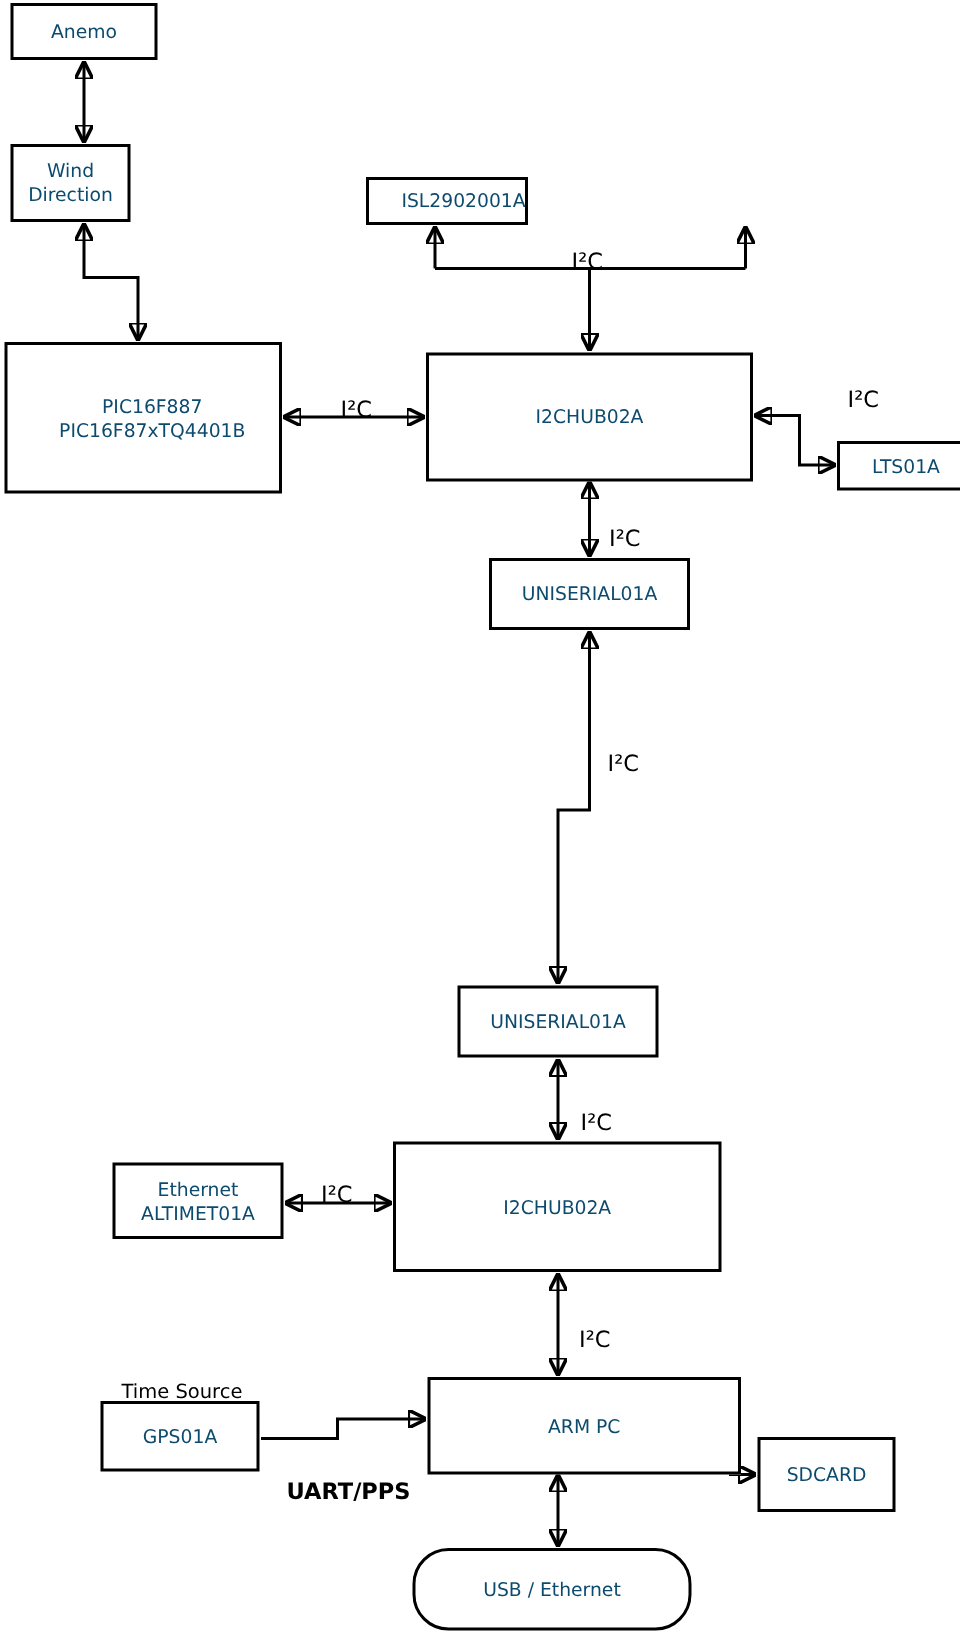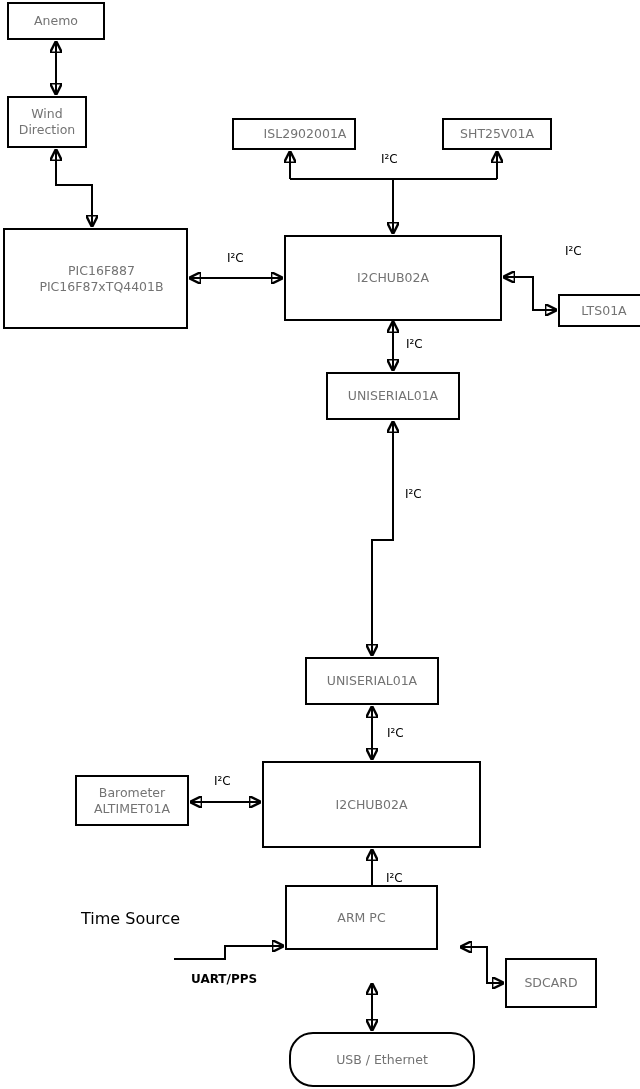--- a/index.html
+++ b/index.html
@@ -18,39 +18,41 @@
   .node {
     position: absolute;
     box-sizing: border-box;
     border: 2px solid #000000;
     background: #ffffff;
     display: flex;
     align-items: center;
     justify-content: center;
     text-align: center;
     font-size: 12.5px;
-    color: #737373;
+    color: #0c4a6e;
     line-height: 1.25;
     z-index: 2;
     white-space: pre-line;
   }
   .edge-label {
     position: absolute;
-    font-size: 12px;
+    font-size: 15px;
     color: #000000;
     z-index: 3;
     background: transparent;
     white-space: nowrap;
+    margin-top: 13px;
   }
   .free-label {
     position: absolute;
-    font-size: 16px;
+    font-size: 13px;
     color: #000000;
     z-index: 3;
     white-space: nowrap;
+    margin-top: 12px;
   }
   svg.wires {
     position: absolute;
     left: 0;
     top: 0;
     width: 640px;
     height: 1089px;
     z-index: 1;
     overflow: visible;
   }
@@ -103,43 +105,43 @@
   </svg>
 
   <div class="node" style="left:7px; top:2px; width:98px; height:38px;">Anemo</div>
 
   <div class="node" style="left:7px; top:96px; width:80px; height:52px;">Wind
 Direction</div>
 
   <div class="node" style="left:3px; top:228px; width:185px; height:101px;padding-left:12px;">PIC16F887
 PIC16F87xTQ4401B</div>
 
-  <div class="node" style="left:232px; top:118px; width:124px; height:32px;padding-left:22px;">ISL2902001A</div>
+  <div class="node" style="left:244px; top:118px; width:108px; height:32px;padding-left:22px;">ISL2902001A</div>
 
-  <div class="node" style="left:442px; top:118px; width:110px; height:32px;">SHT25V01A</div>
 
   <div class="node" style="left:284px; top:235px; width:218px; height:86px;">I2CHUB02A</div>
 
   <div class="node" style="left:558px; top:294px; width:92px; height:33px;">LTS01A</div>
 
   <div class="node" style="left:326px; top:372px; width:134px; height:48px;">UNISERIAL01A</div>
 
   <div class="node" style="left:305px; top:657px; width:134px; height:48px;">UNISERIAL01A</div>
 
   <div class="node" style="left:262px; top:761px; width:219px; height:87px;">I2CHUB02A</div>
 
-  <div class="node" style="left:75px; top:775px; width:114px; height:51px;">Barometer
+  <div class="node" style="left:75px; top:775px; width:114px; height:51px;">Ethernet
 ALTIMET01A</div>
 
+  <div class="node" style="left:67px; top:934px; width:106px; height:47px;">GPS01A</div>
 
-  <div class="node" style="left:285px; top:885px; width:153px; height:65px;">ARM PC</div>
+  <div class="node" style="left:285px; top:918px; width:209px; height:65px;">ARM PC</div>
 
   <div class="node" style="left:505px; top:958px; width:92px; height:50px;">SDCARD</div>
 
-  <div class="node" style="left:289px; top:1032px; width:186px; height:55px;border-radius:24px;">USB / Ethernet</div>
+  <div class="node" style="left:275px; top:1032px; width:186px; height:55px;border-radius:24px;">USB / Ethernet</div>
 
   <div class="edge-label" style="left:381px; top:152px;">I²C</div>
 
   <div class="edge-label" style="left:227px; top:251px;">I²C</div>
 
   <div class="edge-label" style="left:565px; top:244px;">I²C</div>
 
   <div class="edge-label" style="left:406px; top:337px;">I²C</div>
 
   <div class="edge-label" style="left:405px; top:487px;">I²C</div>

